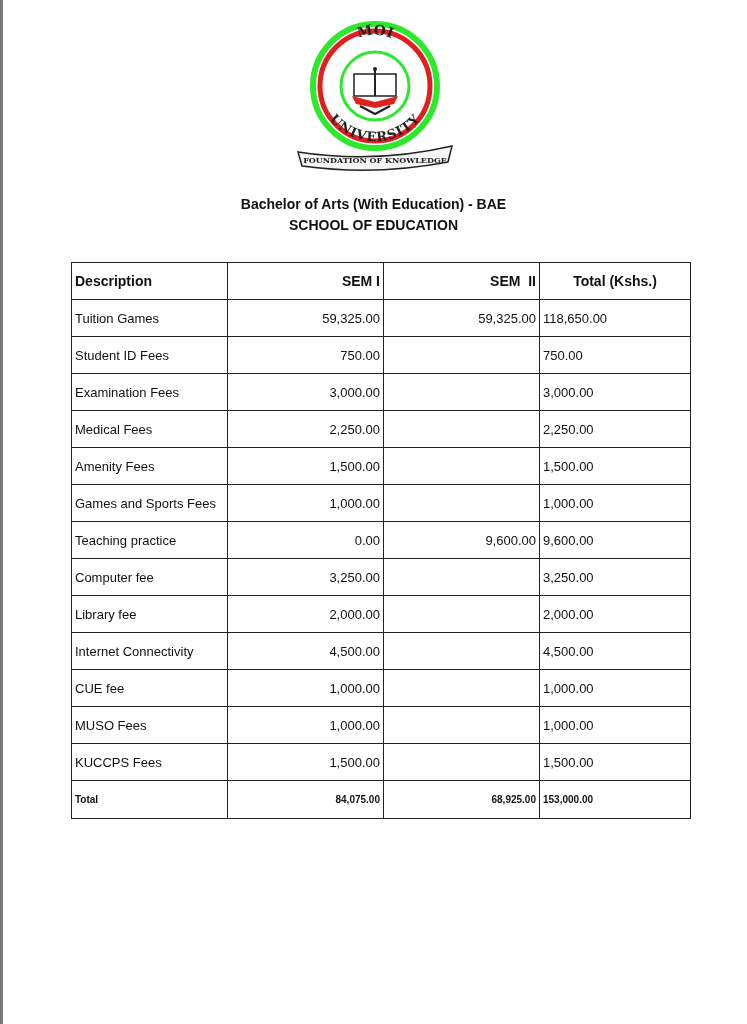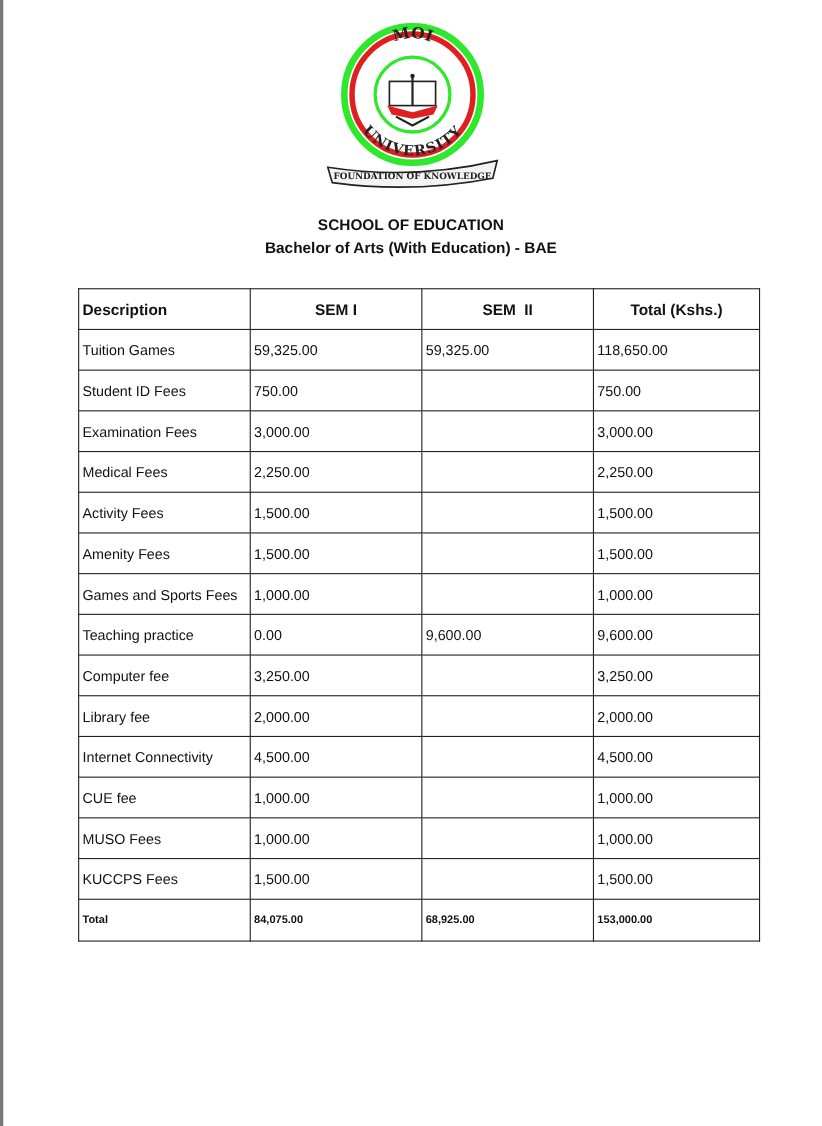--- a/index.html
+++ b/index.html
@@ -32,21 +32,21 @@
     table.fees td, table.fees th {
       border: 1.5px solid #222;
       height: 36px;
       padding: 0 3px;
       font-size: 13px;
       white-space: nowrap;
       overflow: hidden;
     }
     table.fees th { font-weight: bold; font-size: 14px; height: 36px; }
     .c-desc { width: 149px; text-align: left; margin-top: 19px; }
-    .c-num { width: 149px; }
+    .c-num { width: 149px; text-align: right; }
     .c-tot { }
     td.total { font-weight: normal; }
     tr.total-row td { font-weight: bold; font-size: 10px; height: 37px; }
   </style>
 </head>
 <body>
 
 <div class="left-edge"></div>
 
 <svg class="logo" viewBox="0 0 170 160">
@@ -70,22 +70,22 @@
   <text font-family="DejaVu Serif, serif" font-weight="bold" font-size="13" fill="#222" letter-spacing="1">
     <textPath href="#arcBottom" startOffset="50%" text-anchor="middle">UNIVERSITY</textPath>
   </text>
   <g>
     <path d="M 8 138 Q 85 150 162 132 L 158 148 Q 85 162 12 152 Z" fill="#f4f4f4" stroke="#222" stroke-width="1.5"></path>
     <text x="85" y="149" text-anchor="middle" font-family="DejaVu Serif, serif" font-size="8" font-weight="bold" fill="#222">FOUNDATION OF KNOWLEDGE</text>
   </g>
 </svg>
 
 <div class="titles">
+  <div>Bachelor of Arts (With Education) - BAE</div>
   <div>SCHOOL OF EDUCATION</div>
-  <div>Bachelor of Arts (With Education) - BAE</div>
 </div>
 
 <table class="fees">
   <thead>
     <tr>
       <th class="c-desc">Description</th>
       <th class="c-num">SEM I</th>
       <th class="c-num" style="white-space:pre">SEM  II</th>
       <th class="c-tot">Total (Kshs.)</th>
     </tr>
@@ -107,26 +107,20 @@
         <td class="c-desc">Examination Fees</td>
         <td class="c-num">3,000.00</td>
         <td class="c-num"></td>
         <td class="c-tot total">3,000.00</td>
       </tr>
       <tr>
         <td class="c-desc">Medical Fees</td>
         <td class="c-num">2,250.00</td>
         <td class="c-num"></td>
         <td class="c-tot total">2,250.00</td>
-      </tr>
-      <tr>
-        <td class="c-desc">Activity Fees</td>
-        <td class="c-num">1,500.00</td>
-        <td class="c-num"></td>
-        <td class="c-tot total">1,500.00</td>
       </tr>
       <tr>
         <td class="c-desc">Amenity Fees</td>
         <td class="c-num">1,500.00</td>
         <td class="c-num"></td>
         <td class="c-tot total">1,500.00</td>
       </tr>
       <tr>
         <td class="c-desc">Games and Sports Fees</td>
         <td class="c-num">1,000.00</td>

